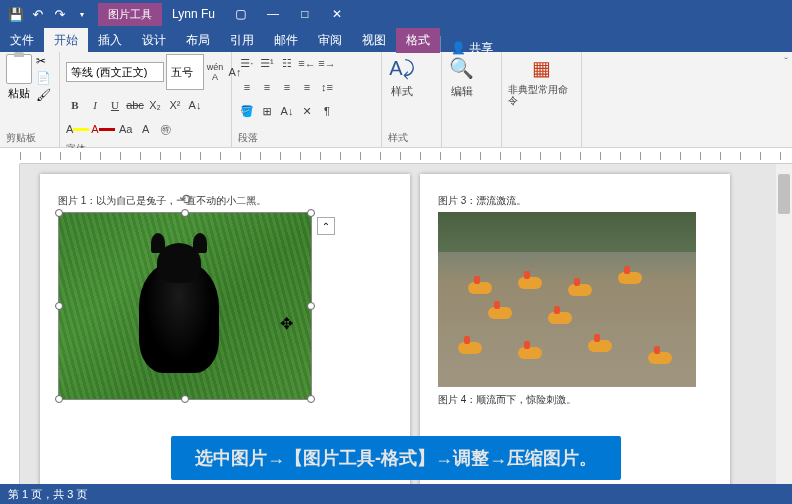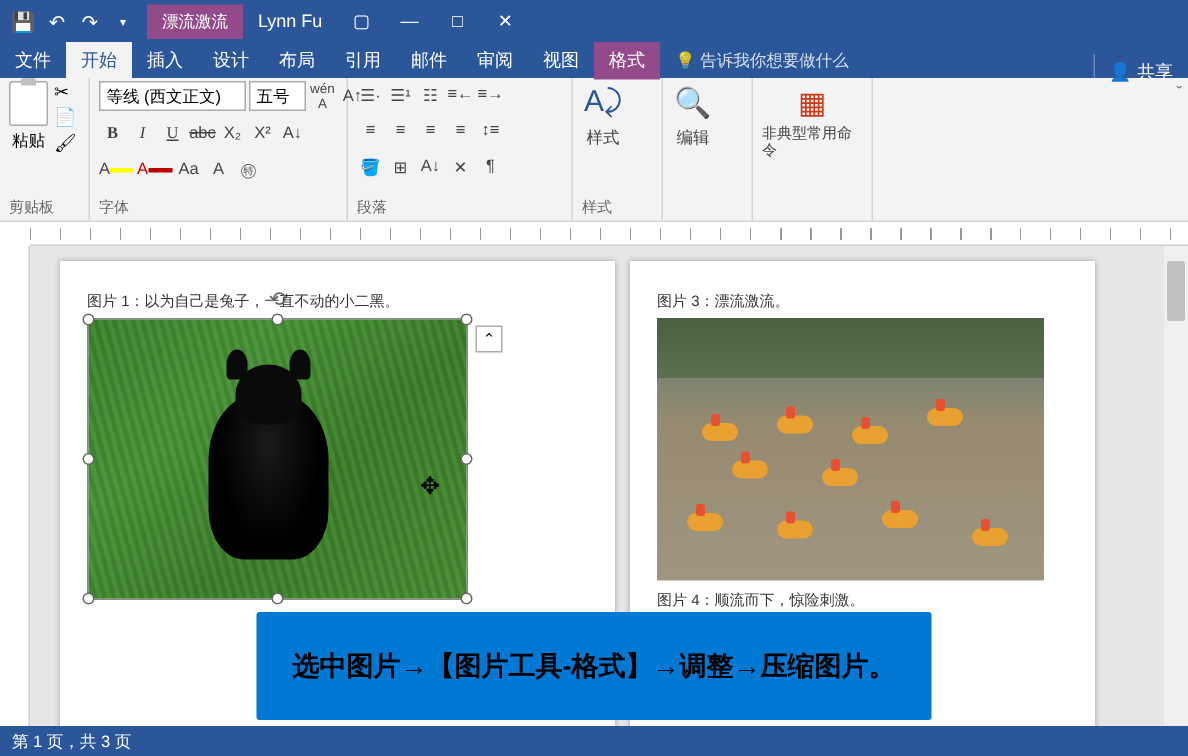--- a/index.html
+++ b/index.html
@@ -28,21 +28,21 @@
 
 .clipboard { width: 60px; }
 .paste-btn { display: flex; flex-direction: column; align-items: center; gap: 2px; }
 .paste-icon { width: 26px; height: 30px; background: #fff; border: 1px solid #aaa; border-radius: 2px; position: relative; }
 .paste-icon::before { content: ''; position: absolute; top: -3px; left: 7px; width: 10px; height: 5px; background: #c0c0c0; border-radius: 2px 2px 0 0; }
 .clip-side { display: flex; flex-direction: column; gap: 3px; font-size: 12px; }
 
 .font-group { width: 172px; }
 .font-row { display: flex; gap: 2px; align-items: center; margin-bottom: 2px; }
 .font-name { width: 98px; height: 20px; border: 1px solid #ababab; background: #fff; font-size: 11px; padding: 1px 4px; }
-.font-size { width: 38px; height: 20px; border: 1px solid #ababab; background: #fff; font-size: 11px; padding: 1px 4px; }
+.font-size { width: 38px; height: 36px; border: 1px solid #ababab; background: #fff; font-size: 11px; padding: 1px 4px; }
 .btn-sm { min-width: 18px; height: 18px; border: none; background: transparent; font-size: 11px; display: inline-flex; align-items: center; justify-content: center; color: #444; }
 .btn-sm.b { font-weight: bold; font-family: 'Times New Roman'; }
 .btn-sm.i { font-style: italic; font-family: 'Times New Roman'; }
 .btn-sm.u { text-decoration: underline; font-family: 'Times New Roman'; }
 .color-bar { width: 16px; height: 3px; display: block; }
 
 .para-group { width: 150px; }
 .styles-group { width: 60px; }
 .edit-group { width: 60px; }
 .addins-group { width: 80px; }
@@ -72,56 +72,55 @@
 .raft-pic { width: 258px; height: 175px; background: linear-gradient(to bottom, #8a9080 0%, #7a8272 20%, #968b70 40%, #a09580 100%); position: relative; overflow: hidden; }
 .raft-pic::before { content: ''; position: absolute; top: 0; left: 0; right: 0; height: 40px; background: linear-gradient(to bottom, #4a6040, #5a7050); }
 .raft { position: absolute; width: 24px; height: 12px; background: #e8a030; border-radius: 6px; }
 .person { position: absolute; width: 6px; height: 8px; background: #e85030; border-radius: 2px; }
 
 .scroll-v { position: absolute; right: 0; top: 0; bottom: 0; width: 16px; background: #f0f0f0; }
 .scroll-thumb { position: absolute; top: 10px; width: 12px; left: 2px; height: 40px; background: #c0c0c0; border-radius: 2px; }
 
 .statusbar { position: absolute; bottom: 0; left: 0; right: 0; height: 20px; background: #2b579a; color: #fff; font-size: 11px; display: flex; align-items: center; padding: 0 8px; }
 
-.tooltip-banner { position: absolute; bottom: 24px; left: 50%; transform: translateX(-50%); background: #0078d4; color: #000000; padding: 24px 24px; font-size: 18px; font-weight: bold; border-radius: 2px; white-space: nowrap; z-index: 100; }
+.tooltip-banner { position: absolute; bottom: 24px; left: 50%; transform: translateX(-50%); background: #0078d4; color: #e5e5e5; padding: 10px 24px; font-size: 18px; font-weight: bold; border-radius: 2px; white-space: nowrap; z-index: 100; }
 
 .cursor { position: absolute; font-size: 16px; color: #000; z-index: 50; pointer-events: none; }
 </style>
 </head>
 <body>
 
 <div class="titlebar">
   <div class="qat">
     <span>💾</span>
     <span>↶</span>
     <span>↷</span>
     <span style="font-size:8px">▾</span>
   </div>
-  <div class="context-tab">漂流激流</div>
+  <div class="context-tab">图片工具</div>
   <div class="user">Lynn Fu</div>
   <div class="win-controls">
     <span>▢</span>
     <span>—</span>
     <span>□</span>
     <span>✕</span>
   </div>
 </div>
 
 <div class="tabs">
   <div class="tab">文件</div>
   <div class="tab active">开始</div>
   <div class="tab">插入</div>
   <div class="tab">设计</div>
   <div class="tab">布局</div>
   <div class="tab">引用</div>
   <div class="tab">邮件</div>
   <div class="tab">审阅</div>
   <div class="tab">视图</div>
   <div class="tab context">格式</div>
-  <div class="tell-me">💡 <span>告诉我你想要做什么</span></div>
   <div class="share">👤 <span>共享</span></div>
 </div>
 
 <div class="ribbon">
   <div class="group clipboard">
     <div class="group-body">
       <div class="paste-btn">
         <div class="paste-icon"></div>
         <span style="font-size:11px">粘贴</span>
       </div>

